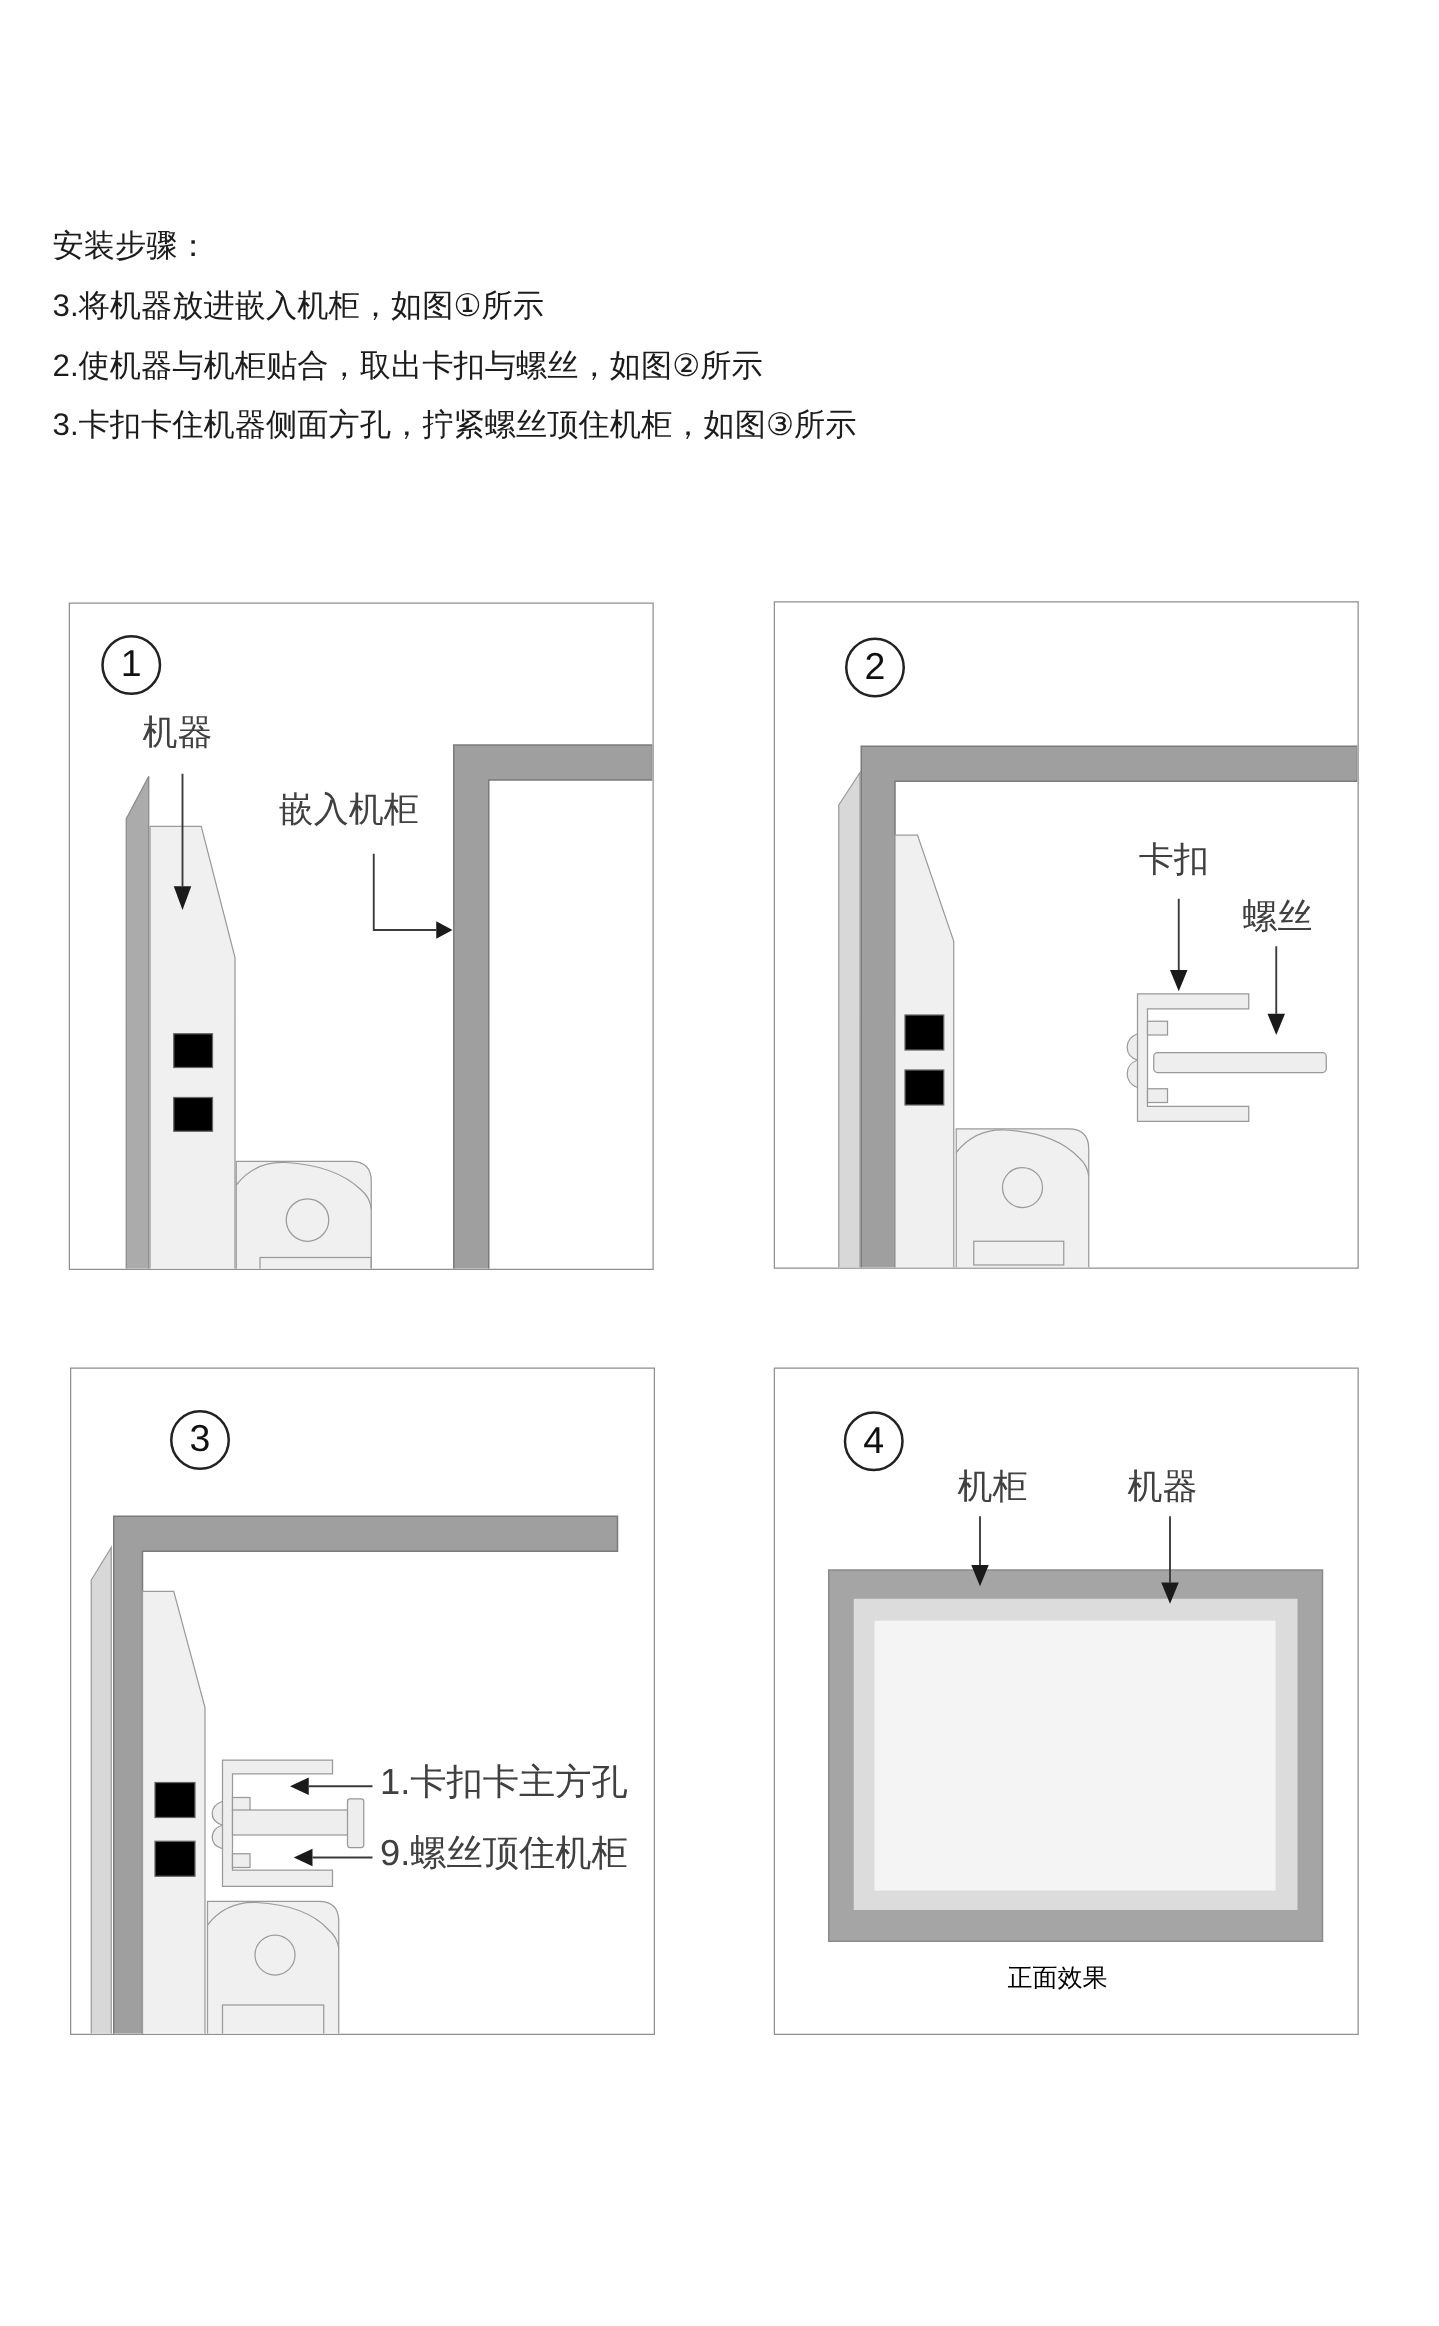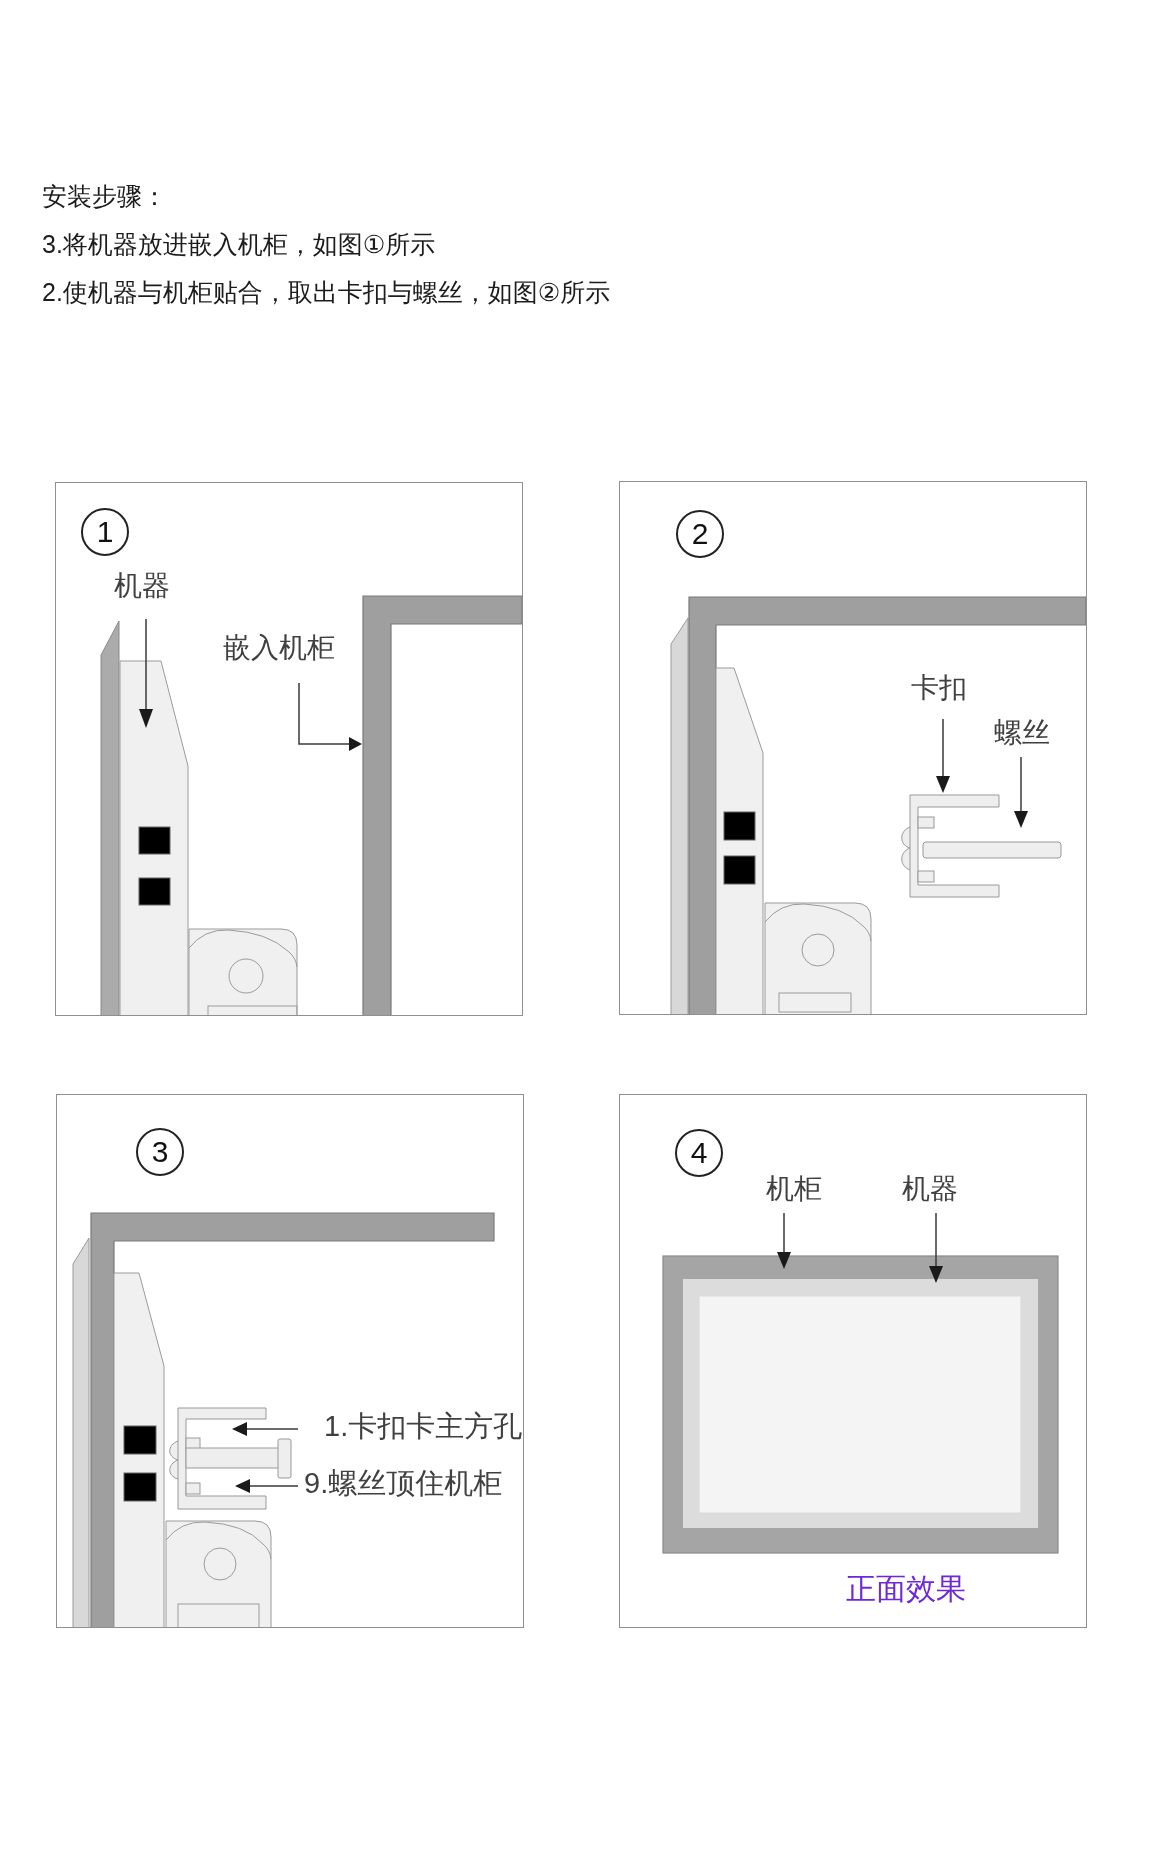--- a/index.html
+++ b/index.html
@@ -15,36 +15,37 @@
   .panel svg{position:absolute;left:0;top:0;display:block;}
   #panel-1{left:55px;top:482px;}
   #panel-2{left:619px;top:481px;}
   #panel-3{left:56px;top:1094px;}
   #panel-4{left:619px;top:1094px;}
 
   .circ-num{position:absolute;width:44px;height:44px;border:2px solid #222;border-radius:50%;
     display:flex;align-items:center;justify-content:center;font-size:30px;color:#111;background:#fff;}
   .dlabel{position:absolute;font-size:28px;color:#404040;white-space:nowrap;line-height:1.1;}
   .dlabel.small{font-size:29px;}
-  .caption{position:absolute;font-size:30px;color:#6d28d9;white-space:nowrap;margin-left:40px;}
+  .caption{position:absolute;font-size:20px;color:#000000;white-space:nowrap;}
 
   
   #panel-1 .circ-num{left:25px;top:25px;}
   #panel-2 .circ-num{left:56px;top:28px;}
   #panel-3 .circ-num{left:79px;top:33px;}
   #panel-4 .circ-num{left:55px;top:34px;}
 </style>
 </head>
 <body>
 
 <div id="canvas">
 
   <div class="steps-heading">安装步骤：</div>
   <div class="step-line step-1">3.将机器放进嵌入机柜，如图①所示</div>
   <div class="step-line step-2">2.使机器与机柜贴合，取出卡扣与螺丝，如图②所示</div>
+  <div class="step-line step-3">3.卡扣卡住机器侧面方孔，拧紧螺丝顶住机柜，如图③所示</div>
 
   <figure class="panel" id="panel-1" style="margin:0;">
     <svg width="466" height="532" viewBox="0 0 466 532">
       <path d="M307,540 V113 H466 V141 H335 V540 Z" fill="#9f9f9f" stroke="#7b7b7b" stroke-width="1.2"></path>
       <path d="M45,172 L63,138 L63,540 L45,540 Z" fill="#ababab" stroke="#8a8a8a" stroke-width="1"></path>
       <path d="M64,178 L105,178 L132,283 L132,540 L64,540 Z" fill="#f0f0f0" stroke="#9b9b9b" stroke-width="1"></path>
       <rect x="83" y="344" width="31" height="27" fill="#000" stroke="#666"></rect>
       <rect x="83" y="395" width="31" height="27" fill="#000" stroke="#666"></rect>
       <path d="M133,446 H225 Q241,446 241,462 V540 H133 Z" fill="#f0f0f0" stroke="#9b9b9b" stroke-width="1"></path>
       <path d="M133,465 Q148,446 172,447 Q212,449 233,469 Q240,475 241,484" fill="none" stroke="#9b9b9b" stroke-width="1"></path>
@@ -120,21 +121,21 @@
         <polygon points="190,327 190,341 175,334" fill="#1a1a1a"></polygon>
       </g>
       <g>
         <line x1="241" y1="391" x2="193" y2="391" stroke="#3a3a3a" stroke-width="1.5"></line>
         <polygon points="193,384 193,398 178,391" fill="#1a1a1a"></polygon>
       </g>
     </svg>
     <div class="circ-num">
         <span>3</span>
       </div>
-    <span class="dlabel small" style="left:247px;top:316px;margin-left:20px;">1.卡扣卡主方孔</span>
+    <span class="dlabel small" style="left:247px;top:316px;">1.卡扣卡主方孔</span>
     <span class="dlabel small" style="left:247px;top:373px;">9.螺丝顶住机柜</span>
   </figure>
 
   <figure class="panel" id="panel-4" style="margin:0;">
     <svg width="466" height="532" viewBox="0 0 466 532">
       <rect x="43" y="161" width="395" height="297" fill="#a5a5a5" stroke="#8a8a8a" stroke-width="1.2"></rect>
       <rect x="63" y="184" width="355" height="249" fill="#dcdcdc"></rect>
       <rect x="79" y="201" width="322" height="217" fill="#f4f4f4" stroke="#dadada" stroke-width="1"></rect>
       <g>
         <line x1="164" y1="118" x2="164" y2="157" stroke="#3a3a3a" stroke-width="1.5"></line>

